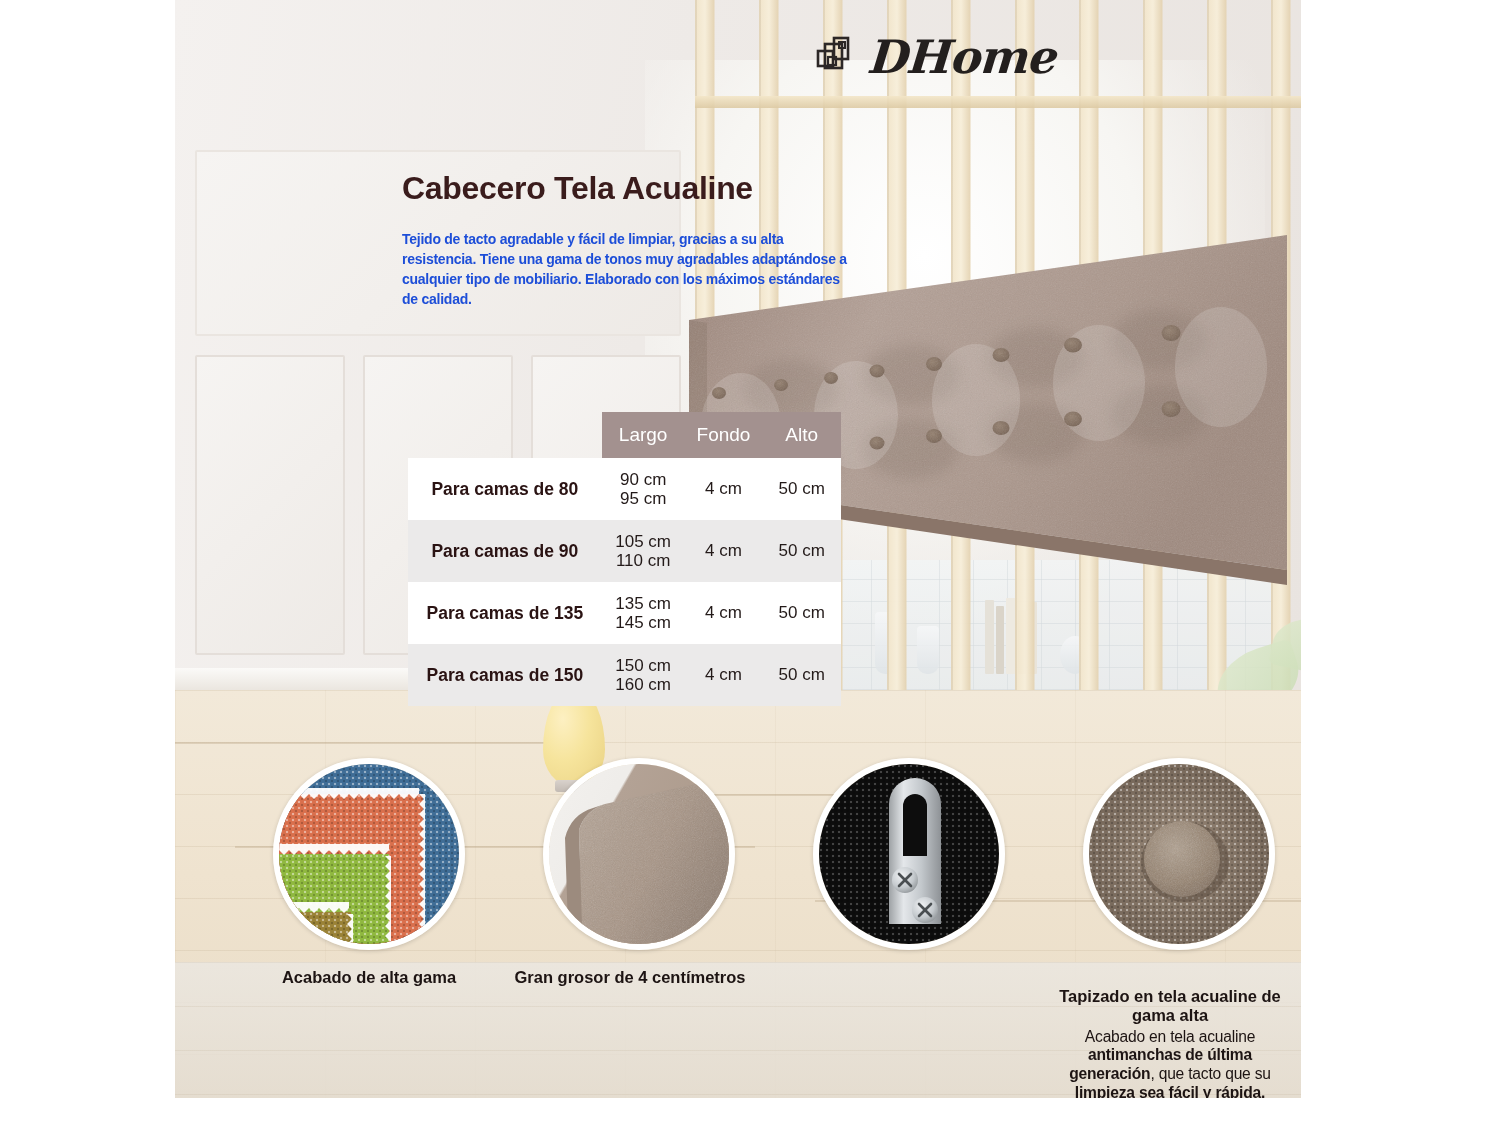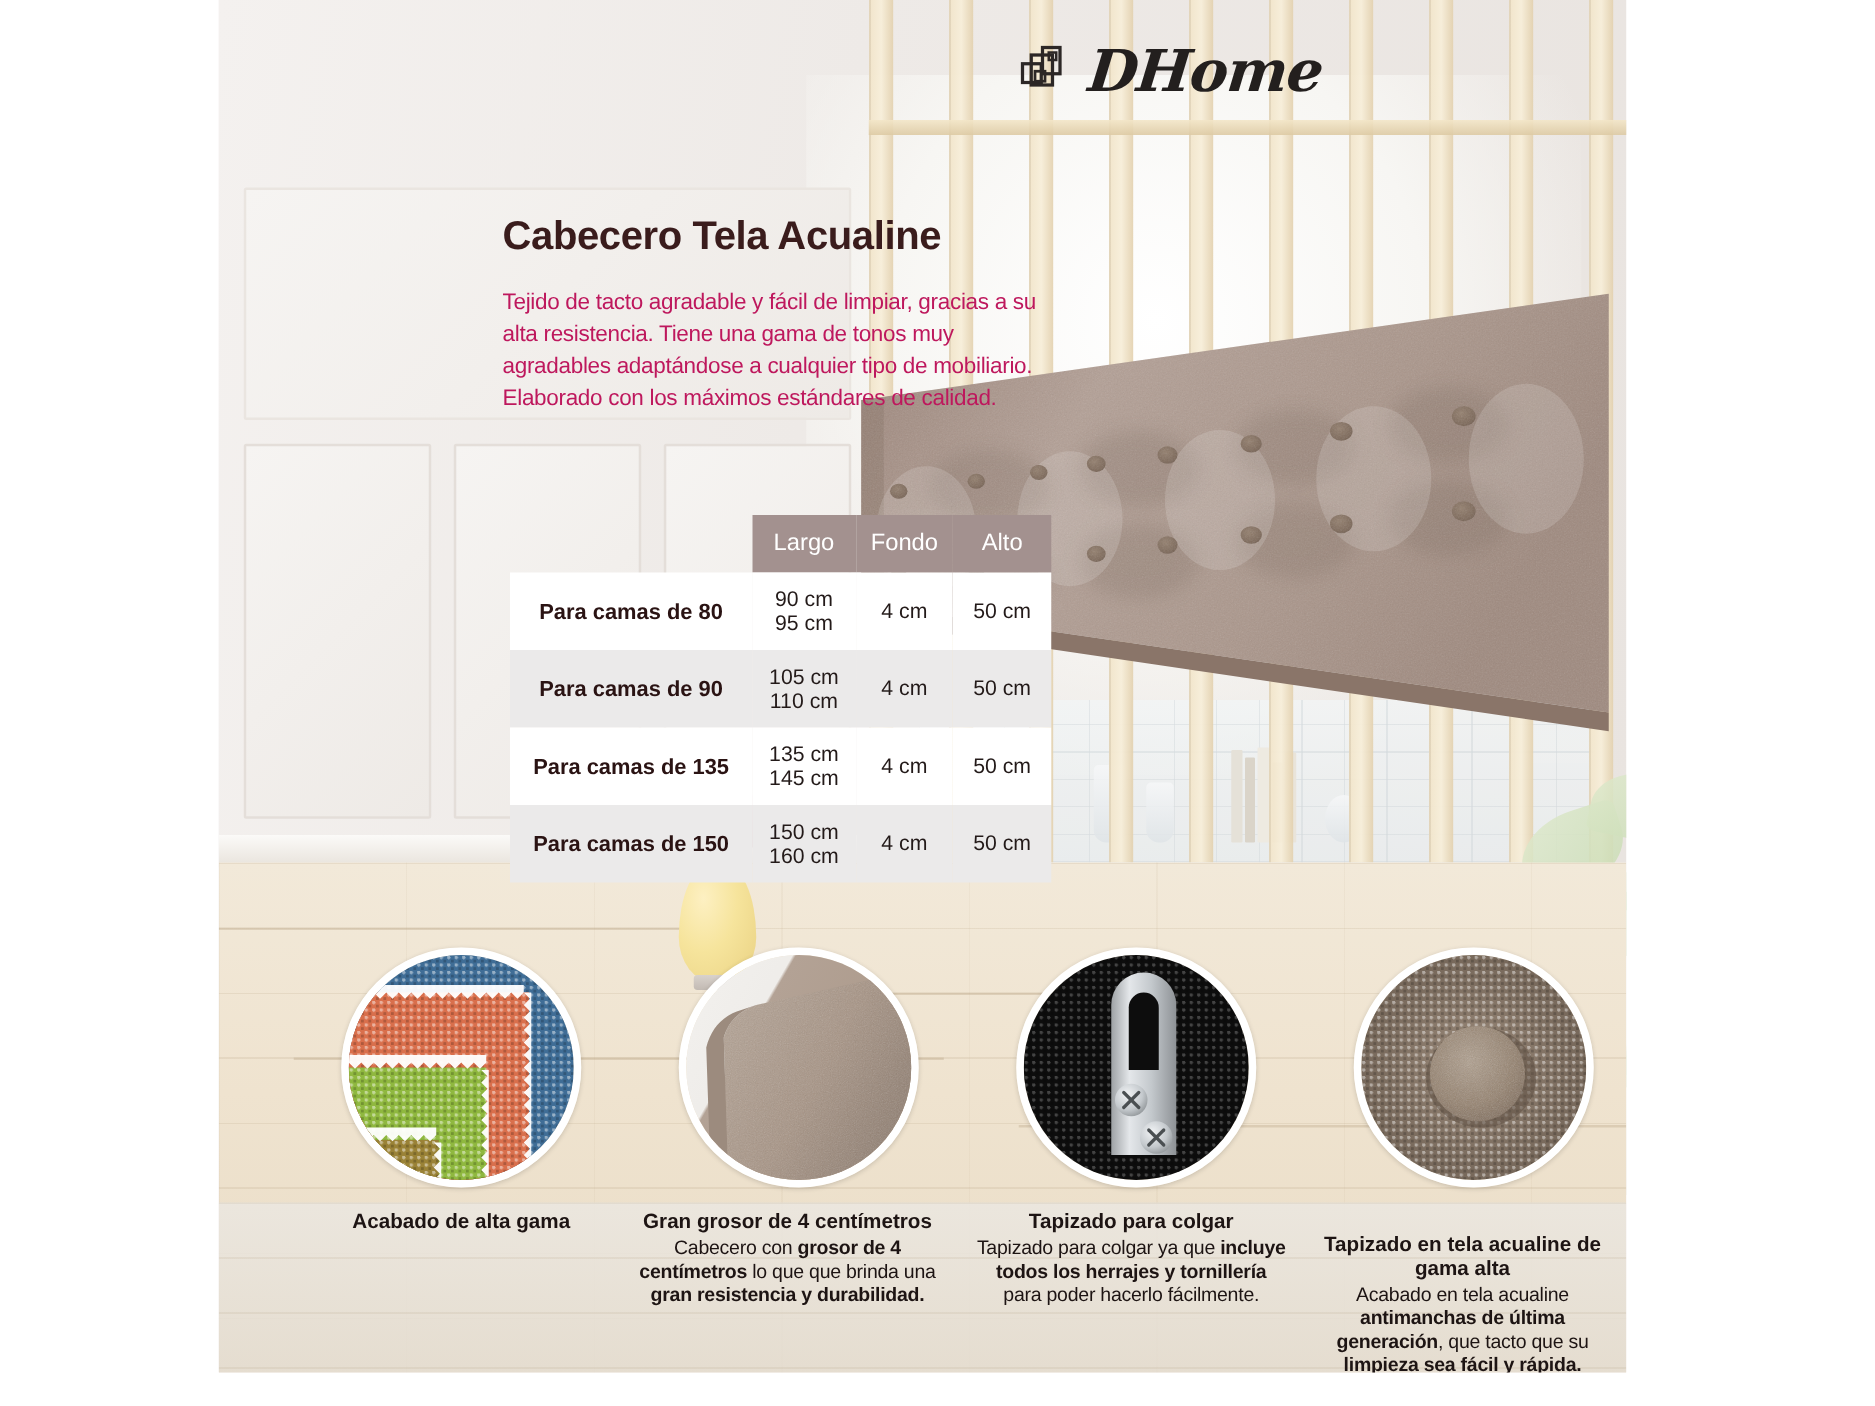--- a/index.html
+++ b/index.html
@@ -164,22 +164,23 @@
   }
 
   
   #headline {
     position: absolute; left: 227px; top: 170px; z-index: 30;
     font-size: 32px; font-weight: 700; color: #3a1c1c;
     letter-spacing: -.3px;
   }
   #description {
     position: absolute; left: 227px; top: 229px; width: 452px; z-index: 30;
-    font-size: 18px; line-height: 1.43; color: #be185d;
+    font-size: 14px; line-height: 1.43; color: #1d4ed8;
     letter-spacing: -.25px;
+    font-weight: bold;
   }
 
   
   #size-table {
     position: absolute; left: 233px; top: 412px; z-index: 30;
     width: 433px;
     border-collapse: collapse;
   }
   #size-table th, #size-table td { padding: 12px; }
   .thead-spacer { background: transparent; }
@@ -522,23 +523,20 @@
             </defs>
             <path d="M30,66 C34,52 44,44 56,40 L192,10 L192,192 L34,192 Z" fill="url(#panelFace)"></path>
             <path d="M16,74 C20,58 30,48 44,44 L56,40 C44,44 34,52 30,66 L34,192 L20,192 Z" fill="#9c8b7e"></path>
             <path d="M30,66 C34,52 44,44 56,40 L192,10 L192,192 L34,192 Z" fill="#fff" filter="url(#grain2)" opacity="0.9"></path>
           </svg>
         </div>
       </div>
     </div>
     <div class="captions" style="left:330px; top:968px;">
       <div class="feat-title">Gran grosor de 4 centímetros</div>
-      <div class="feat-body">
-        <span>Cabecero con </span><b>grosor de 4 centímetros</b><span> lo que que brinda una </span><b>gran resistencia y durabilidad.</b>
-      </div>
     </div>
 
     <div class="feature" style="left:609px; top:758px;">
       <div class="circle">
         <div class="circle-inner" style="background:#0d0d0d;">
           <div class="knit" style="inset:0;opacity:.5;"></div>
           <svg width="192" height="192" viewBox="0 0 192 192" style="position:absolute;inset:0;">
             <defs>
               <linearGradient id="metal" x1="0" y1="0" x2="1" y2="0">
                 <stop offset="0%" stop-color="#9ea2a5"></stop>
@@ -562,26 +560,20 @@
               <line x1="80" y1="110" x2="92" y2="122"></line>
               <line x1="92" y1="110" x2="80" y2="122"></line>
             </g>
             <circle cx="106" cy="146" r="13" fill="url(#screw)"></circle>
             <g stroke="#4a4f52" stroke-width="2.6" stroke-linecap="round">
               <line x1="100" y1="140" x2="112" y2="152"></line>
               <line x1="112" y1="140" x2="100" y2="152"></line>
             </g>
           </svg>
         </div>
-      </div>
-    </div>
-    <div class="captions" style="left:605px; top:968px;">
-      <div class="feat-title">Tapizado para colgar</div>
-      <div class="feat-body">
-        <span>Tapizado para colgar ya que </span><b>incluye todos los herrajes y tornillería</b><span> para poder hacerlo fácilmente.</span>
       </div>
     </div>
 
     <div class="feature" style="left:879px; top:758px;">
       <div class="circle">
         <div class="circle-inner" style="background:radial-gradient(circle at 50% 50%, #9d8c7c 0%, #7d6e60 55%, #6b5d50 100%);">
           <div class="knit" style="inset:0;opacity:.95;"></div>
           <svg width="192" height="192" viewBox="0 0 192 192" style="position:absolute;inset:0;">
             <defs>
               <radialGradient id="tuft" cx="0.42" cy="0.36" r="0.78">

